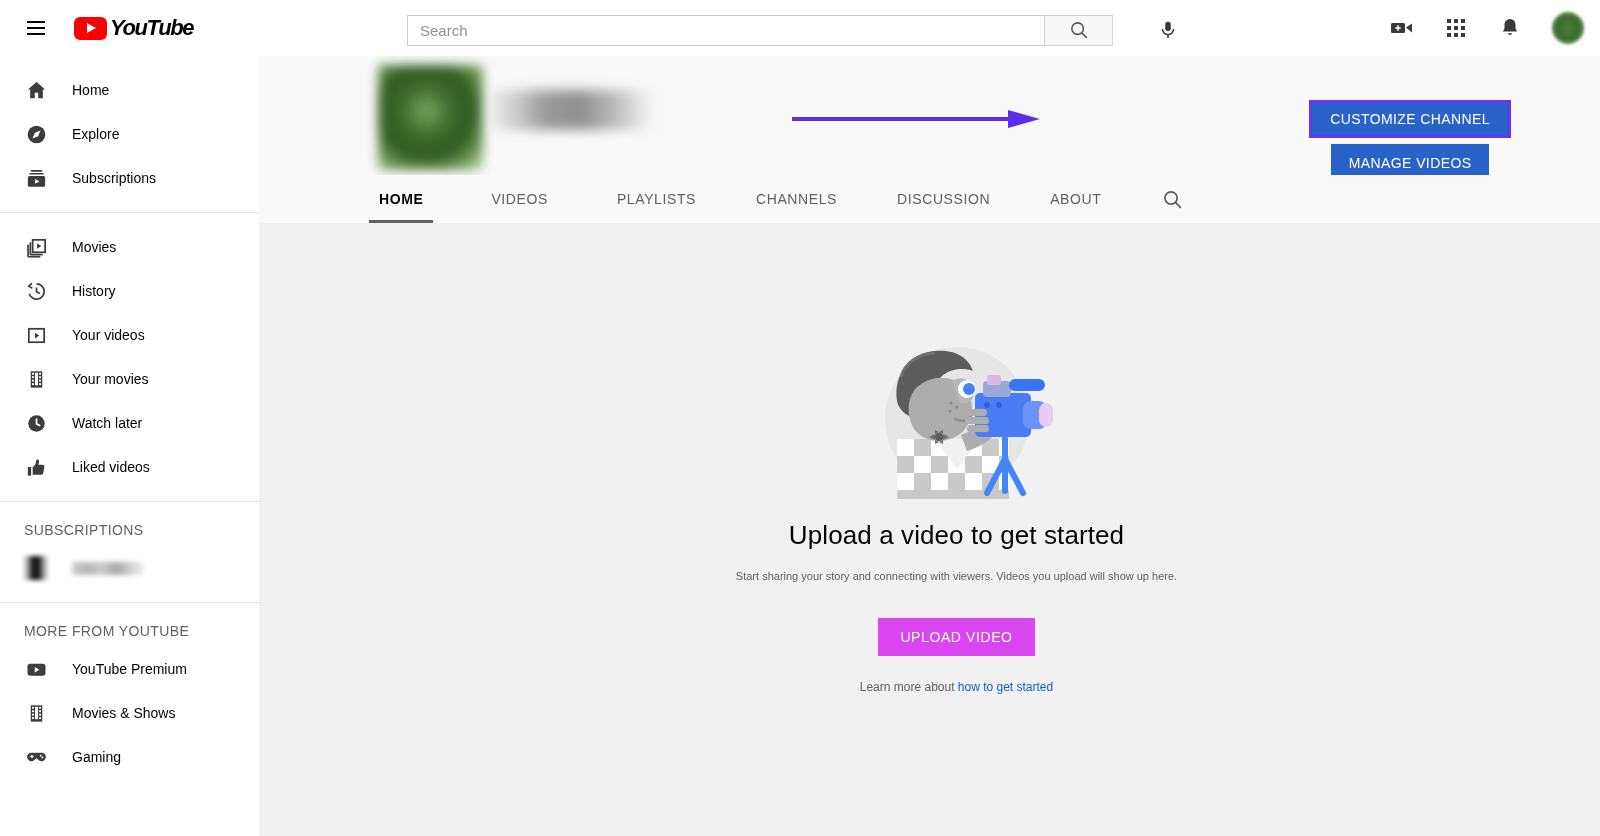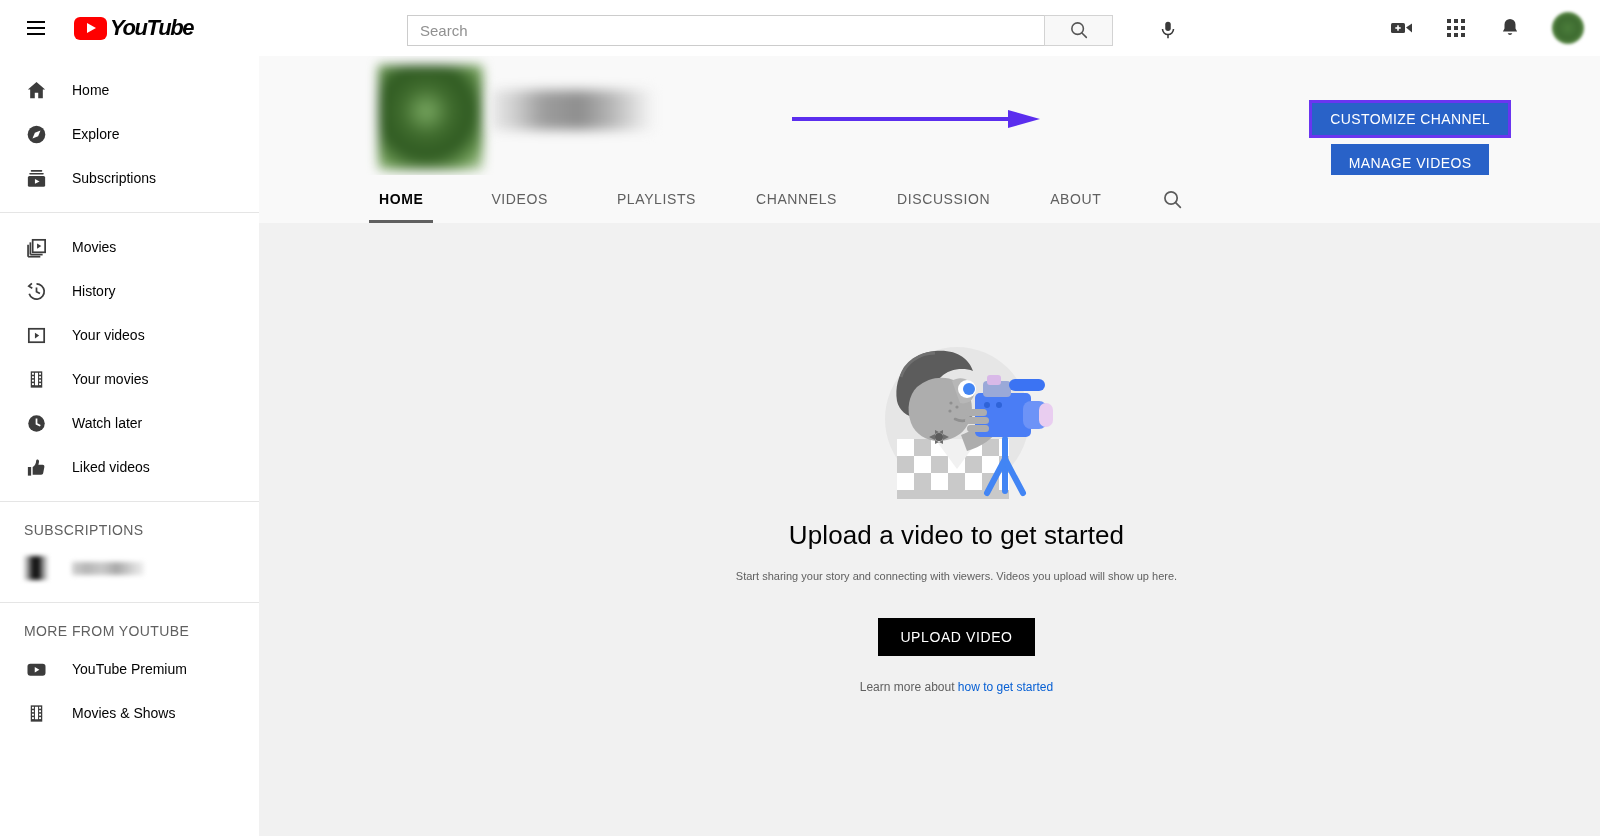--- a/index.html
+++ b/index.html
@@ -226,21 +226,21 @@
     letter-spacing: 0.1px;
   }
   .emp-sub {
     margin-top: 14px;
     font-size: 11px; color: #606060; line-height: 22px;
     text-align: center; width: 520px;
   }
   .upload-btn {
     margin-top: 31px;
     height: 38px; padding: 0 22px;
-    background: #000000; color: #fff;
+    background: #d946ef; color: #fff;
     font-size: 14px; font-weight: 500; letter-spacing: 0.6px;
     display: flex; align-items: center; justify-content: center;
     border: none; cursor: pointer;
     text-transform: uppercase;
     font-family: "Liberation Sans", sans-serif;
   }
   .learn {
     margin-top: 24px;
     font-size: 12px; color: #606060;
   }
@@ -453,20 +453,34 @@
                 <rect x="14.7" y="8.6" width="2" height="2"></rect>
               <rect x="7.3" y="12.2" width="2" height="2"></rect>
                 <rect x="14.7" y="12.2" width="2" height="2"></rect>
               <rect x="7.3" y="15.8" width="2" height="2"></rect>
                 <rect x="14.7" y="15.8" width="2" height="2"></rect>
               <rect x="10.4" y="5" width="3.2" height="13"></rect>
             </g>
           </svg>
         </span>
         <span class="sb-lbl">Movies &amp; Shows</span>
+      </div>
+      <div class="sb-item">
+        <span class="sb-ico">
+          <svg width="23" height="23" viewBox="0 0 24 24">
+            <path d="M6.6 7 h10.8 a4.4 4.4 0 0 1 4.4 4.4 a4.4 4.4 0 0 1 -7.6 3.1 L12 12.8 l-2.2 1.7 a4.4 4.4 0 0 1 -7.6 -3.1 A4.4 4.4 0 0 1 6.6 7 z" fill="#3c3c3c"></path>
+            <g fill="#fff">
+              <rect x="5.5" y="10.3" width="3.4" height="1.3"></rect>
+              <rect x="6.55" y="9.25" width="1.3" height="3.4"></rect>
+              <circle cx="16.4" cy="10.2" r="0.95"></circle>
+              <circle cx="18.2" cy="11.9" r="0.95"></circle>
+            </g>
+          </svg>
+        </span>
+        <span class="sb-lbl">Gaming</span>
       </div>
     </div>
   </div>
 
   <div class="content">
 
     <div class="chan-header">
       <div class="chan-avatar"></div>
       <div class="chan-name"></div>
 

